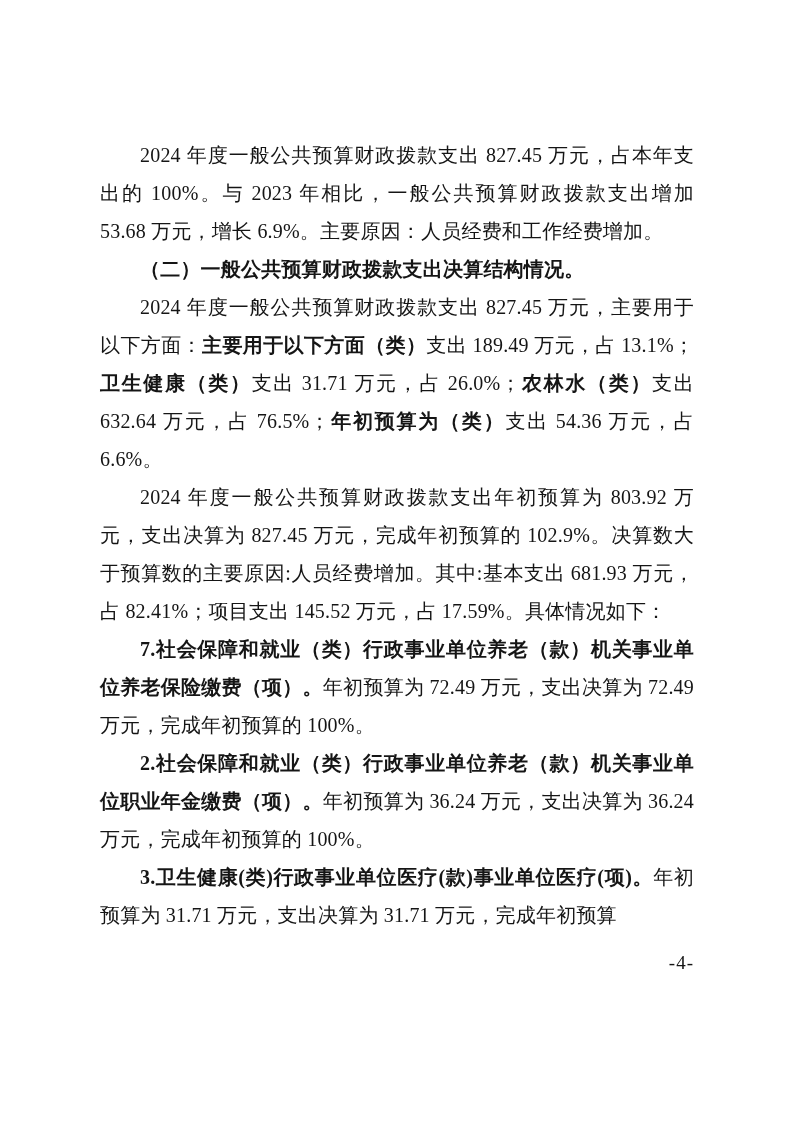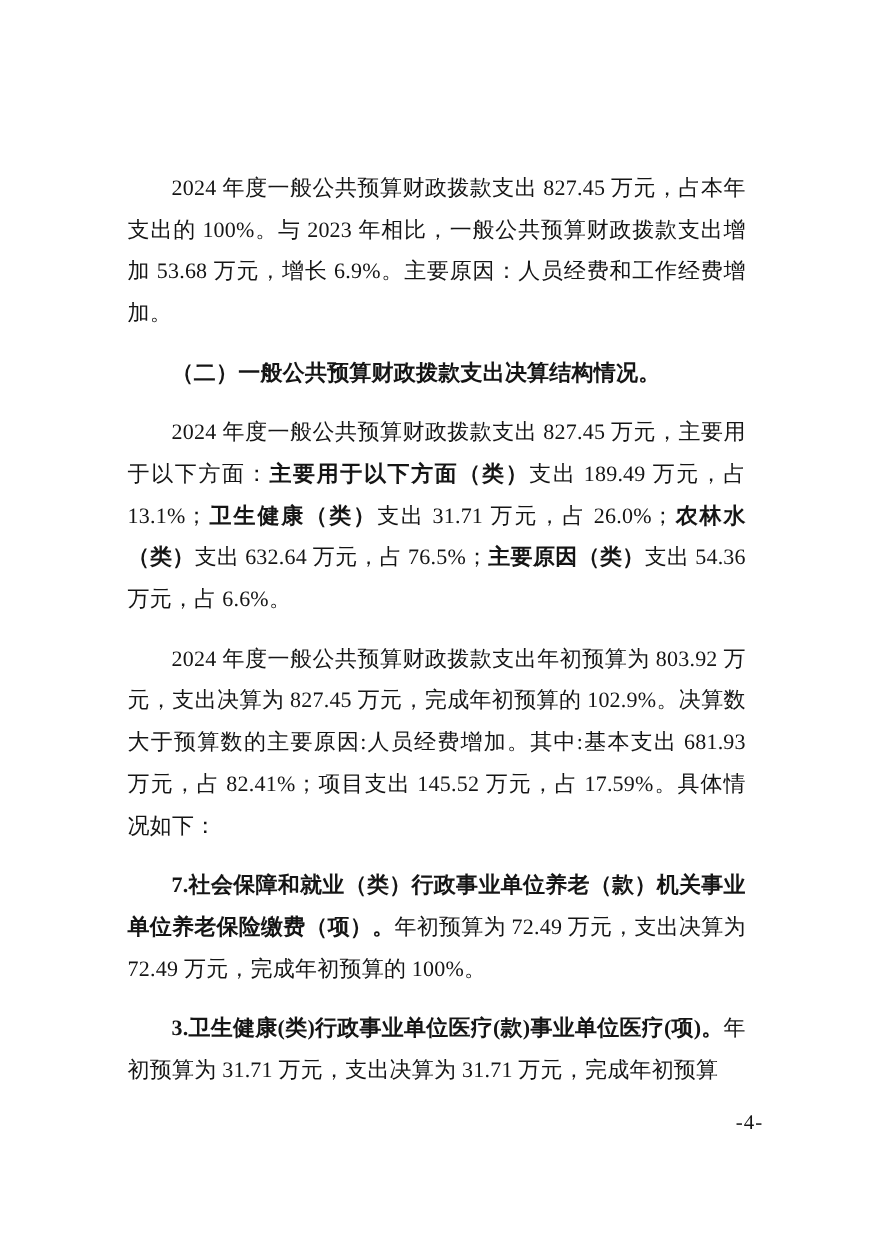--- a/index.html
+++ b/index.html
@@ -15,21 +15,21 @@
     position: relative;
     overflow: hidden;
   }
   .page {
     box-sizing: border-box;
     width: 793px;
     height: 1122px;
     padding: 136px 99px 0 100px;
   }
   p.para {
-    margin: 16px;
+    margin: 0;
     font-size: 20px;
     line-height: 38px;
     text-align: justify;
     text-justify: inter-ideograph;
     text-indent: 2em;
     letter-spacing: 0.2px;
   }
   p.para.heading, span.b {
     font-weight: 700;
   }
@@ -43,25 +43,26 @@
 </style>
 </head>
 <body>
 
 <div class="page">
 
   <p class="para"><span>2024 年度一般公共预算财政拨款支出 827.45 万元，占本年支出的 100%。与 2023 年相比，一般公共预算财政拨款支出增加 53.68 万元，增长 6.9%。主要原因：人员经费和工作经费增加。</span></p>
 
   <p class="para heading"><span>（二）一般公共预算财政拨款支出决算结构情况。</span></p>
 
-  <p class="para"><span>2024 年度一般公共预算财政拨款支出 827.45 万元，主要用于以下方面：</span><span class="b">主要用于以下方面（类）</span><span>支出 189.49 万元，占 13.1%；</span><span class="b">卫生健康（类）</span><span>支出 31.71 万元，占 26.0%；</span><span class="b">农林水（类）</span><span>支出 632.64 万元，占 76.5%；</span><span class="b">主要原因（类）</span><span>支出 54.36 万元，占 6.6%。</span></p>
+  <p class="para"><span>2024 年度一般公共预算财政拨款支出 827.45 万元，主要用于以下方面：</span><span class="b">主要用于以下方面（类）</span><span>支出 189.49 万元，占 13.1%；</span><span class="b">卫生健康（类）</span><span>支出 31.71 万元，占 26.0%；</span><span class="b">农林水（类）</span><span>支出 632.64 万元，占 76.5%；</span><span class="b">年初预算为（类）</span><span>支出 54.36 万元，占 6.6%。</span></p>
 
 
   <p class="para"><span>2024 年度一般公共预算财政拨款支出年初预算为 803.92 万元，支出决算为 827.45 万元，完成年初预算的 102.9%。决算数大于预算数的主要原因:人员经费增加。其中:基本支出 681.93 万元，占 82.41%；项目支出 145.52 万元，占 17.59%。具体情况如下：</span></p>
 
   <p class="para"><span class="b">7.社会保障和就业（类）行政事业单位养老（款）机关事业单位养老保险缴费（项）。</span><span>年初预算为 72.49 万元，支出决算为 72.49 万元，完成年初预算的 100%。</span></p>
 
+  <p class="para"><span class="b">2.社会保障和就业（类）行政事业单位养老（款）机关事业单位职业年金缴费（项）。</span><span>年初预算为 36.24 万元，支出决算为 36.24 万元，完成年初预算的 100%。</span></p>
 
   <p class="para"><span class="b">3.卫生健康(类)行政事业单位医疗(款)事业单位医疗(项)。</span><span>年初预算为 31.71 万元，支出决算为 31.71 万元，完成年初预算</span></p>
 
   <div class="page-num">-4-</div>
 
 </div>
 
 </body></html>

